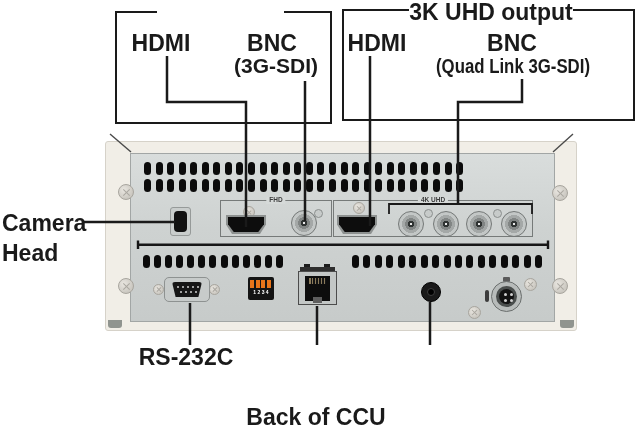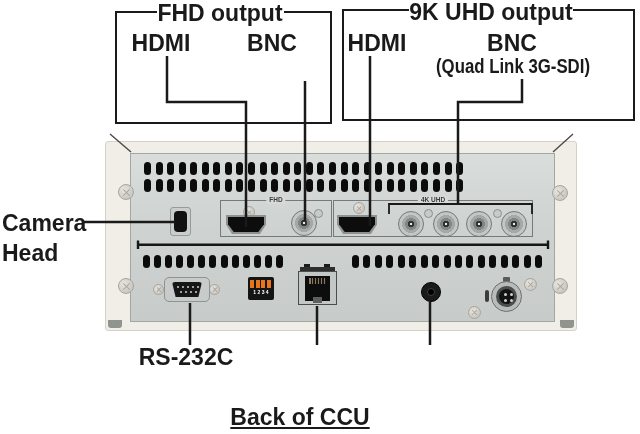--- a/index.html
+++ b/index.html
@@ -262,37 +262,37 @@
   <div class="audio-hole"></div>
 
   <div class="lbl-small cx" style="left:492px;top:265px;">DC-IN</div>
   <div class="dcin-tab"></div>
   <div class="dcin-clamp"></div>
   <div class="dcin-outer"></div>
   <div class="dcin-ring"></div>
   <div class="dcin-core"></div>
   <div class="dcin-pins"></div>
 
-  <div class="lbl-big cx" style="left:220px;top:1px;">FHD output</div>
   <div class="lbl-big cx" style="left:161px;top:31px;">HDMI</div>
   <div class="lbl-big cx" style="left:272px;top:31px;">BNC</div>
-
-  <div class="lbl-big cx" style="left:491px;top:0px;">9K UHD output</div>
+  <div class="lbl-sub cx" style="left:276px;top:54px;">(3G-SDI)</div>
+
+  <div class="lbl-big cx" style="left:491px;top:0px;">3K UHD output</div>
   <div class="lbl-big cx" style="left:377px;top:31px;">HDMI</div>
   <div class="lbl-big cx" style="left:512px;top:31px;">BNC</div>
   <div class="lbl-sub" style="left:513px;top:54px;transform:translateX(-50%) scaleX(.8);">(Quad Link 3G-SDI)</div>
 
   <div class="lbl-big" style="left:2px;top:208px;line-height:30px;">
     <div>Camera</div>
     <div>Head</div>
   </div>
 
   <div class="lbl-big cx" style="left:186px;top:345px;">RS-232C</div>
 
-  <div class="lbl-big cx" style="left:300px;top:405px;text-decoration:underline;">Back of CCU</div>
+  <div class="lbl-big cx" style="left:316px;top:405px;">Back of CCU</div>
 
   <svg id="lines" width="640" height="434" viewBox="0 0 640 434">
     <path d="M157,12 H116 V123 H331 V12 H284" fill="none" stroke="#1a1a1a" stroke-width="2"></path>
     <path d="M409,10 H343 V120 H634 V10 H573" fill="none" stroke="#1a1a1a" stroke-width="2"></path>
     <path d="M167,56 V102 H246 V227" fill="none" stroke="#1a1a1a" stroke-width="2.5"></path>
     <path d="M305,81 V221" fill="none" stroke="#1a1a1a" stroke-width="2.5"></path>
     <path d="M370,56 V226" fill="none" stroke="#1a1a1a" stroke-width="2.5"></path>
     <path d="M522,79 V102 H458 V204" fill="none" stroke="#1a1a1a" stroke-width="2.5"></path>
     <path d="M389,214 V204 H532 V214" fill="none" stroke="#1a1a1a" stroke-width="1.8"></path>
     <path d="M84,222 H175" fill="none" stroke="#1a1a1a" stroke-width="2.5"></path>

